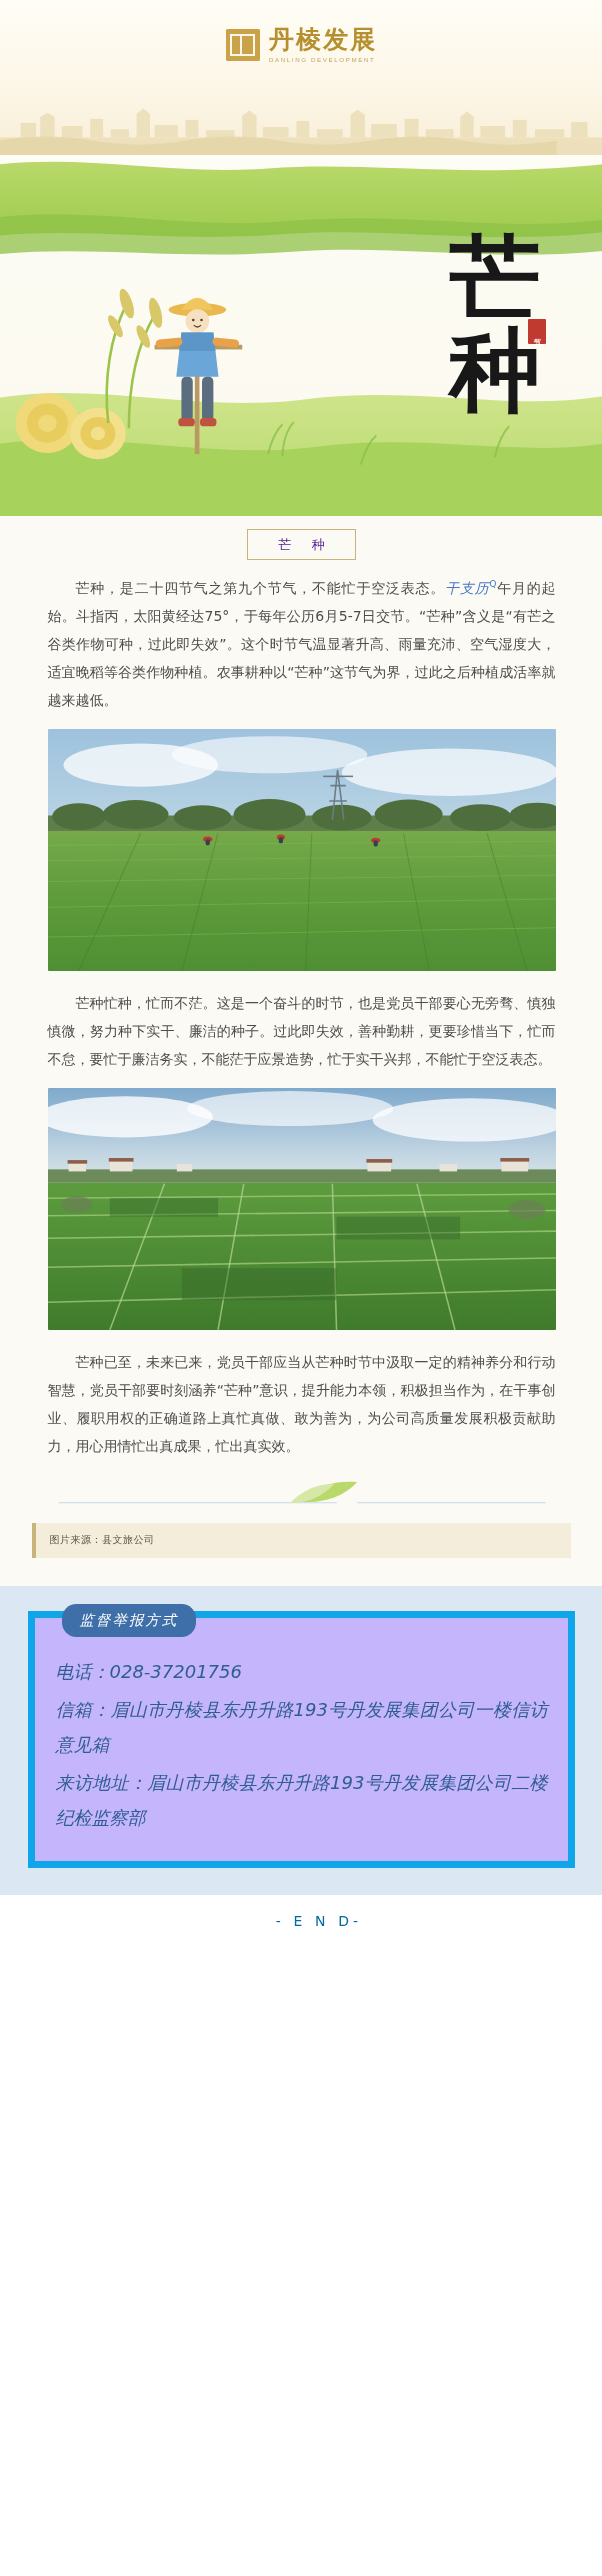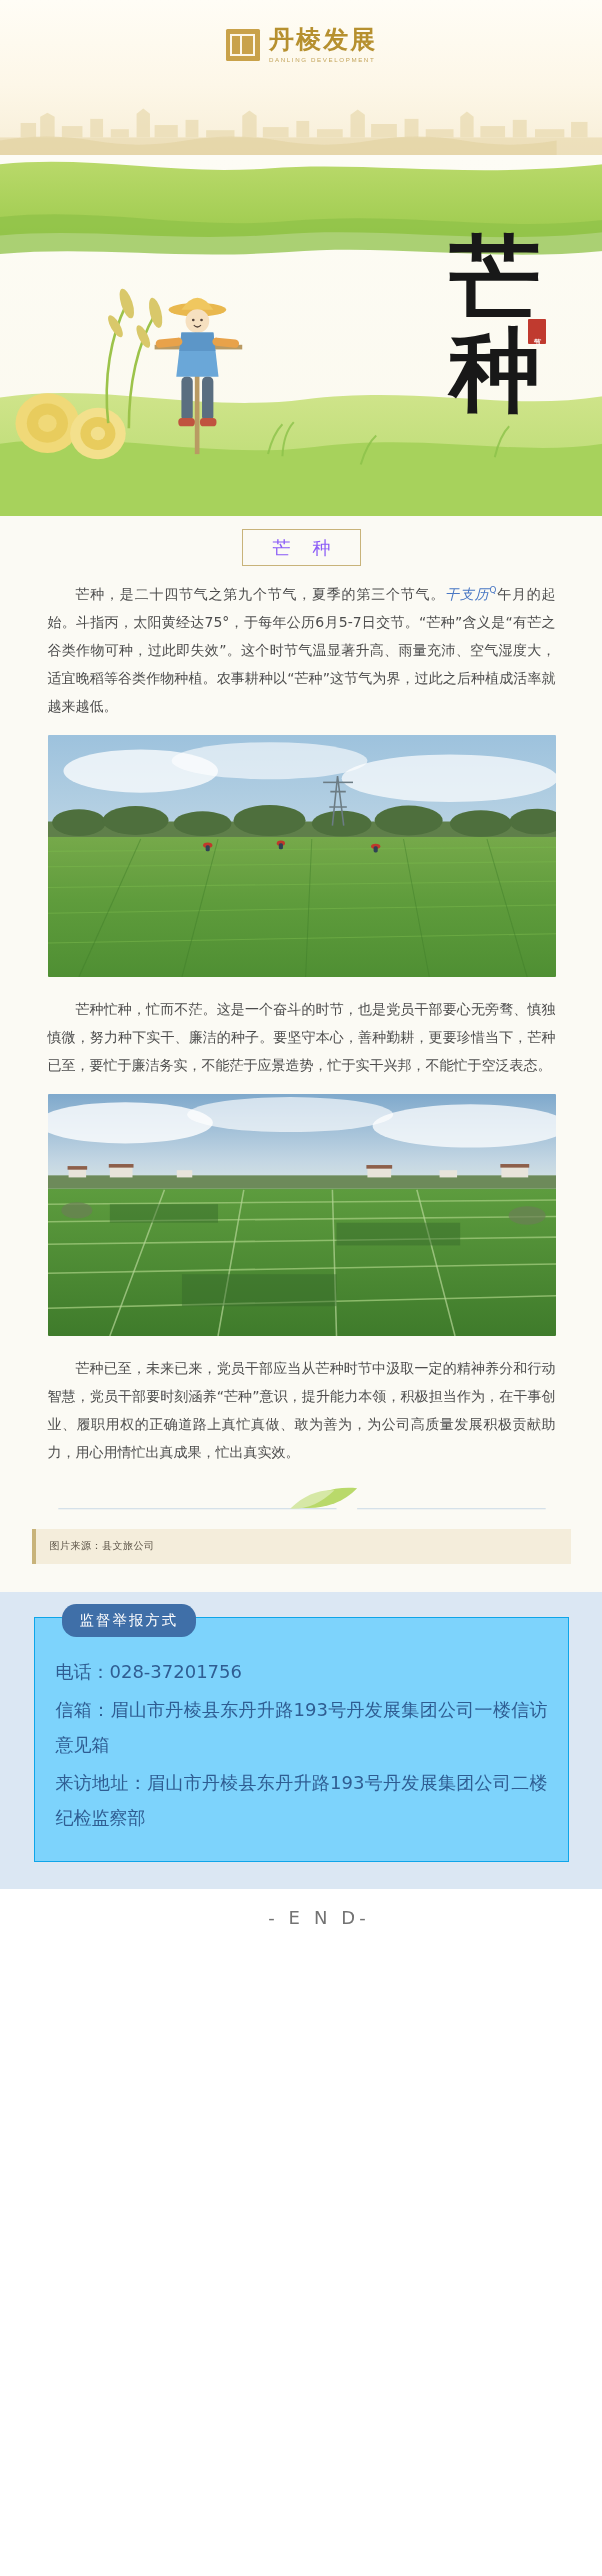--- a/index.html
+++ b/index.html
@@ -119,24 +119,24 @@
 
   
   .title-box-wrap{
     display:flex;justify-content:center;
     padding:13.4px 0 5.2px 0;
     background:#fbfaf4;
   }
   .title-box{
     border:1px solid #c8b37a;
     padding:5.2px 21.6px;
-    font-size:18px;
+    font-size:13px;
     letter-spacing:8.2px;
     text-indent:8.2px;
-    color:#8b5cf6;
+    color:#4c1d95;
     background:#fbfaf4;
     font-family:"DejaVu Sans","Liberation Sans",sans-serif;
   }
 
   
   .body-wrap{background:#fbfaf4;padding:0 0 13.4px 0;}
   .para{
     margin:0 auto;
     width:508px;
     font-size:14px;
@@ -186,24 +186,25 @@
 
   
   .footer-zone{
     width:603px;
     background:#dbe7f3;
     padding:25px 0 13.4px 0;
   }
   .card{
     width:492px;
     margin:0 auto;
-    border:1px solid #0ea5e9;
-    background:#7dd3fc;
+    border:7px solid #0ea5e9;
+    background:#c4b5fd;
     padding:24px 20.6px 26px 20.6px;
     position:relative;
+    font-style:italic;
   }
   .card-title{
     position:absolute;
     left:27px;top:-14.4px;
     background:#3f6fa8;
     color:#fff;
     font-size:14.4px;
     letter-spacing:2.1px;
     padding:7.2px 17.5px;
     border-radius:14.4px;
@@ -213,22 +214,22 @@
     font-size:18px;
     line-height:1.95;
     color:#2f5d92;
     text-align:justify;
     font-family:"DejaVu Sans","Liberation Sans",sans-serif;
     margin-top:3.1px;
   }
   .card-line.first{margin-top:11.3px;}
   .end-line{
     text-align:center;
-    color:#737373;
-    font-size:18px;
+    color:#0369a1;
+    font-size:14px;
     letter-spacing:4.1px;
     padding:17.5px 0 20.6px 0;
     background:#ffffff;
     font-family:"DejaVu Sans","Liberation Sans",sans-serif;
     margin-left:35px;
   }
   .endcap{background:#dbe7f3;height:13.4px;width:603px;}
 </style>
 </head>
 <body>
@@ -354,21 +355,21 @@
     <div class="hero-seal">节气</div>
   </div>
 
   <div class="title-box-wrap">
     <div class="title-box">芒 种</div>
   </div>
 
   <div class="body-wrap">
 
     <p class="para">
-      <span>芒种，是二十四节气之第九个节气，夏季的第三个节气。</span><span class="link-blue">干支历</span><span class="sup-q">Q</span><span>午月的起始。斗指丙，太阳黄经达75°，于每年公历6月5-7日交节。“芒种”含义是“有芒之谷类作物可种，过此即失效”。这个时节气温显著升高、雨量充沛、空气湿度大，适宜晚稻等谷类作物种植。农事耕种以“芒种”这节气为界，过此之后种植成活率就越来越低。</span>
+      <span>芒种，是二十四节气之第九个节气，不能忙于空泛表态。</span><span class="link-blue">干支历</span><span class="sup-q">Q</span><span>午月的起始。斗指丙，太阳黄经达75°，于每年公历6月5-7日交节。“芒种”含义是“有芒之谷类作物可种，过此即失效”。这个时节气温显著升高、雨量充沛、空气湿度大，适宜晚稻等谷类作物种植。农事耕种以“芒种”这节气为界，过此之后种植成活率就越来越低。</span>
     </p>
 
     <div class="photo">
       <svg viewBox="0 0 986 470" width="508" height="242" preserveAspectRatio="none">
         <defs>
           <linearGradient id="sky1" x1="0" y1="0" x2="0" y2="1">
             <stop offset="0%" stop-color="#9dc2dd"></stop>
             <stop offset="70%" stop-color="#cfe0e9"></stop>
             <stop offset="100%" stop-color="#e6eee9"></stop>
           </linearGradient>
@@ -422,21 +423,21 @@
           <ellipse cx="636" cy="216" rx="9" ry="5"></ellipse>
         </g>
         <g fill="#2f4254">
           <rect x="306" y="214" width="8" height="12" rx="3"></rect>
           <rect x="448" y="210" width="8" height="12" rx="3"></rect>
           <rect x="632" y="216" width="8" height="12" rx="3"></rect>
         </g>
       </svg>
     </div>
 
-    <p class="para">芒种忙种，忙而不茫。这是一个奋斗的时节，也是党员干部要心无旁骛、慎独慎微，努力种下实干、廉洁的种子。要坚守本心，善种勤耕，更要珍惜当下，芒种已至，要忙于廉洁务实，不能茫于应景造势，忙于实干兴邦，不能忙于空泛表态。</p>
+    <p class="para">芒种忙种，忙而不茫。这是一个奋斗的时节，也是党员干部要心无旁骛、慎独慎微，努力种下实干、廉洁的种子。过此即失效，善种勤耕，更要珍惜当下，忙而不怠，要忙于廉洁务实，不能茫于应景造势，忙于实干兴邦，不能忙于空泛表态。</p>
 
     <div class="photo">
       <svg viewBox="0 0 986 470" width="508" height="242" preserveAspectRatio="none">
         <defs>
           <linearGradient id="sky2" x1="0" y1="0" x2="0" y2="1">
             <stop offset="0%" stop-color="#7fa9cc"></stop>
             <stop offset="65%" stop-color="#c3d6e3"></stop>
             <stop offset="100%" stop-color="#dfe9e4"></stop>
           </linearGradient>
           <linearGradient id="fld2" x1="0" y1="0" x2="0" y2="1">

